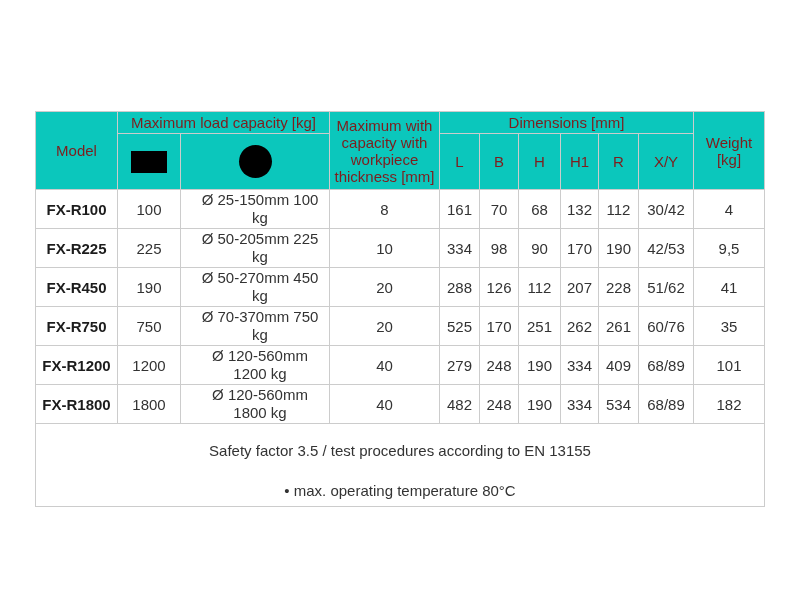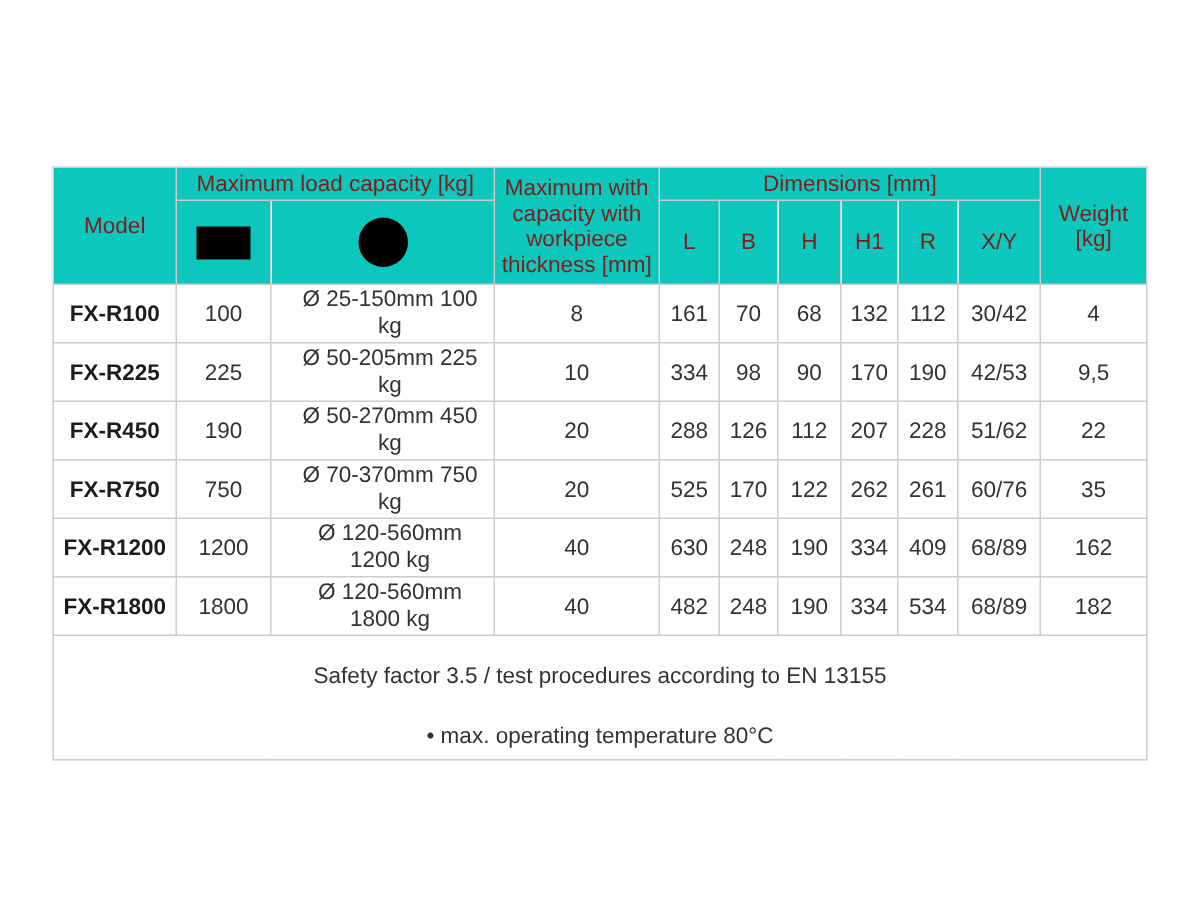--- a/index.html
+++ b/index.html
@@ -132,49 +132,49 @@
       <td>190</td>
       <td class="cell-load-circle">Ø 50-270mm 450
 kg</td>
       <td>20</td>
       <td>288</td>
       <td>126</td>
       <td>112</td>
       <td>207</td>
       <td>228</td>
       <td>51/62</td>
-      <td>22</td>
+      <td>41</td>
     </tr>
     <tr>
       <td class="cell-model">FX-R750</td>
       <td>750</td>
       <td class="cell-load-circle">Ø 70-370mm 750
 kg</td>
       <td>20</td>
       <td>525</td>
       <td>170</td>
-      <td>122</td>
+      <td>251</td>
       <td>262</td>
       <td>261</td>
       <td>60/76</td>
       <td>35</td>
     </tr>
     <tr>
       <td class="cell-model">FX-R1200</td>
       <td>1200</td>
       <td class="cell-load-circle">Ø 120-560mm
 1200 kg</td>
       <td>40</td>
-      <td>630</td>
+      <td>279</td>
       <td>248</td>
       <td>190</td>
       <td>334</td>
       <td>409</td>
       <td>68/89</td>
-      <td>162</td>
+      <td>101</td>
     </tr>
     <tr>
       <td class="cell-model">FX-R1800</td>
       <td>1800</td>
       <td class="cell-load-circle">Ø 120-560mm
 1800 kg</td>
       <td>40</td>
       <td>482</td>
       <td>248</td>
       <td>190</td>

